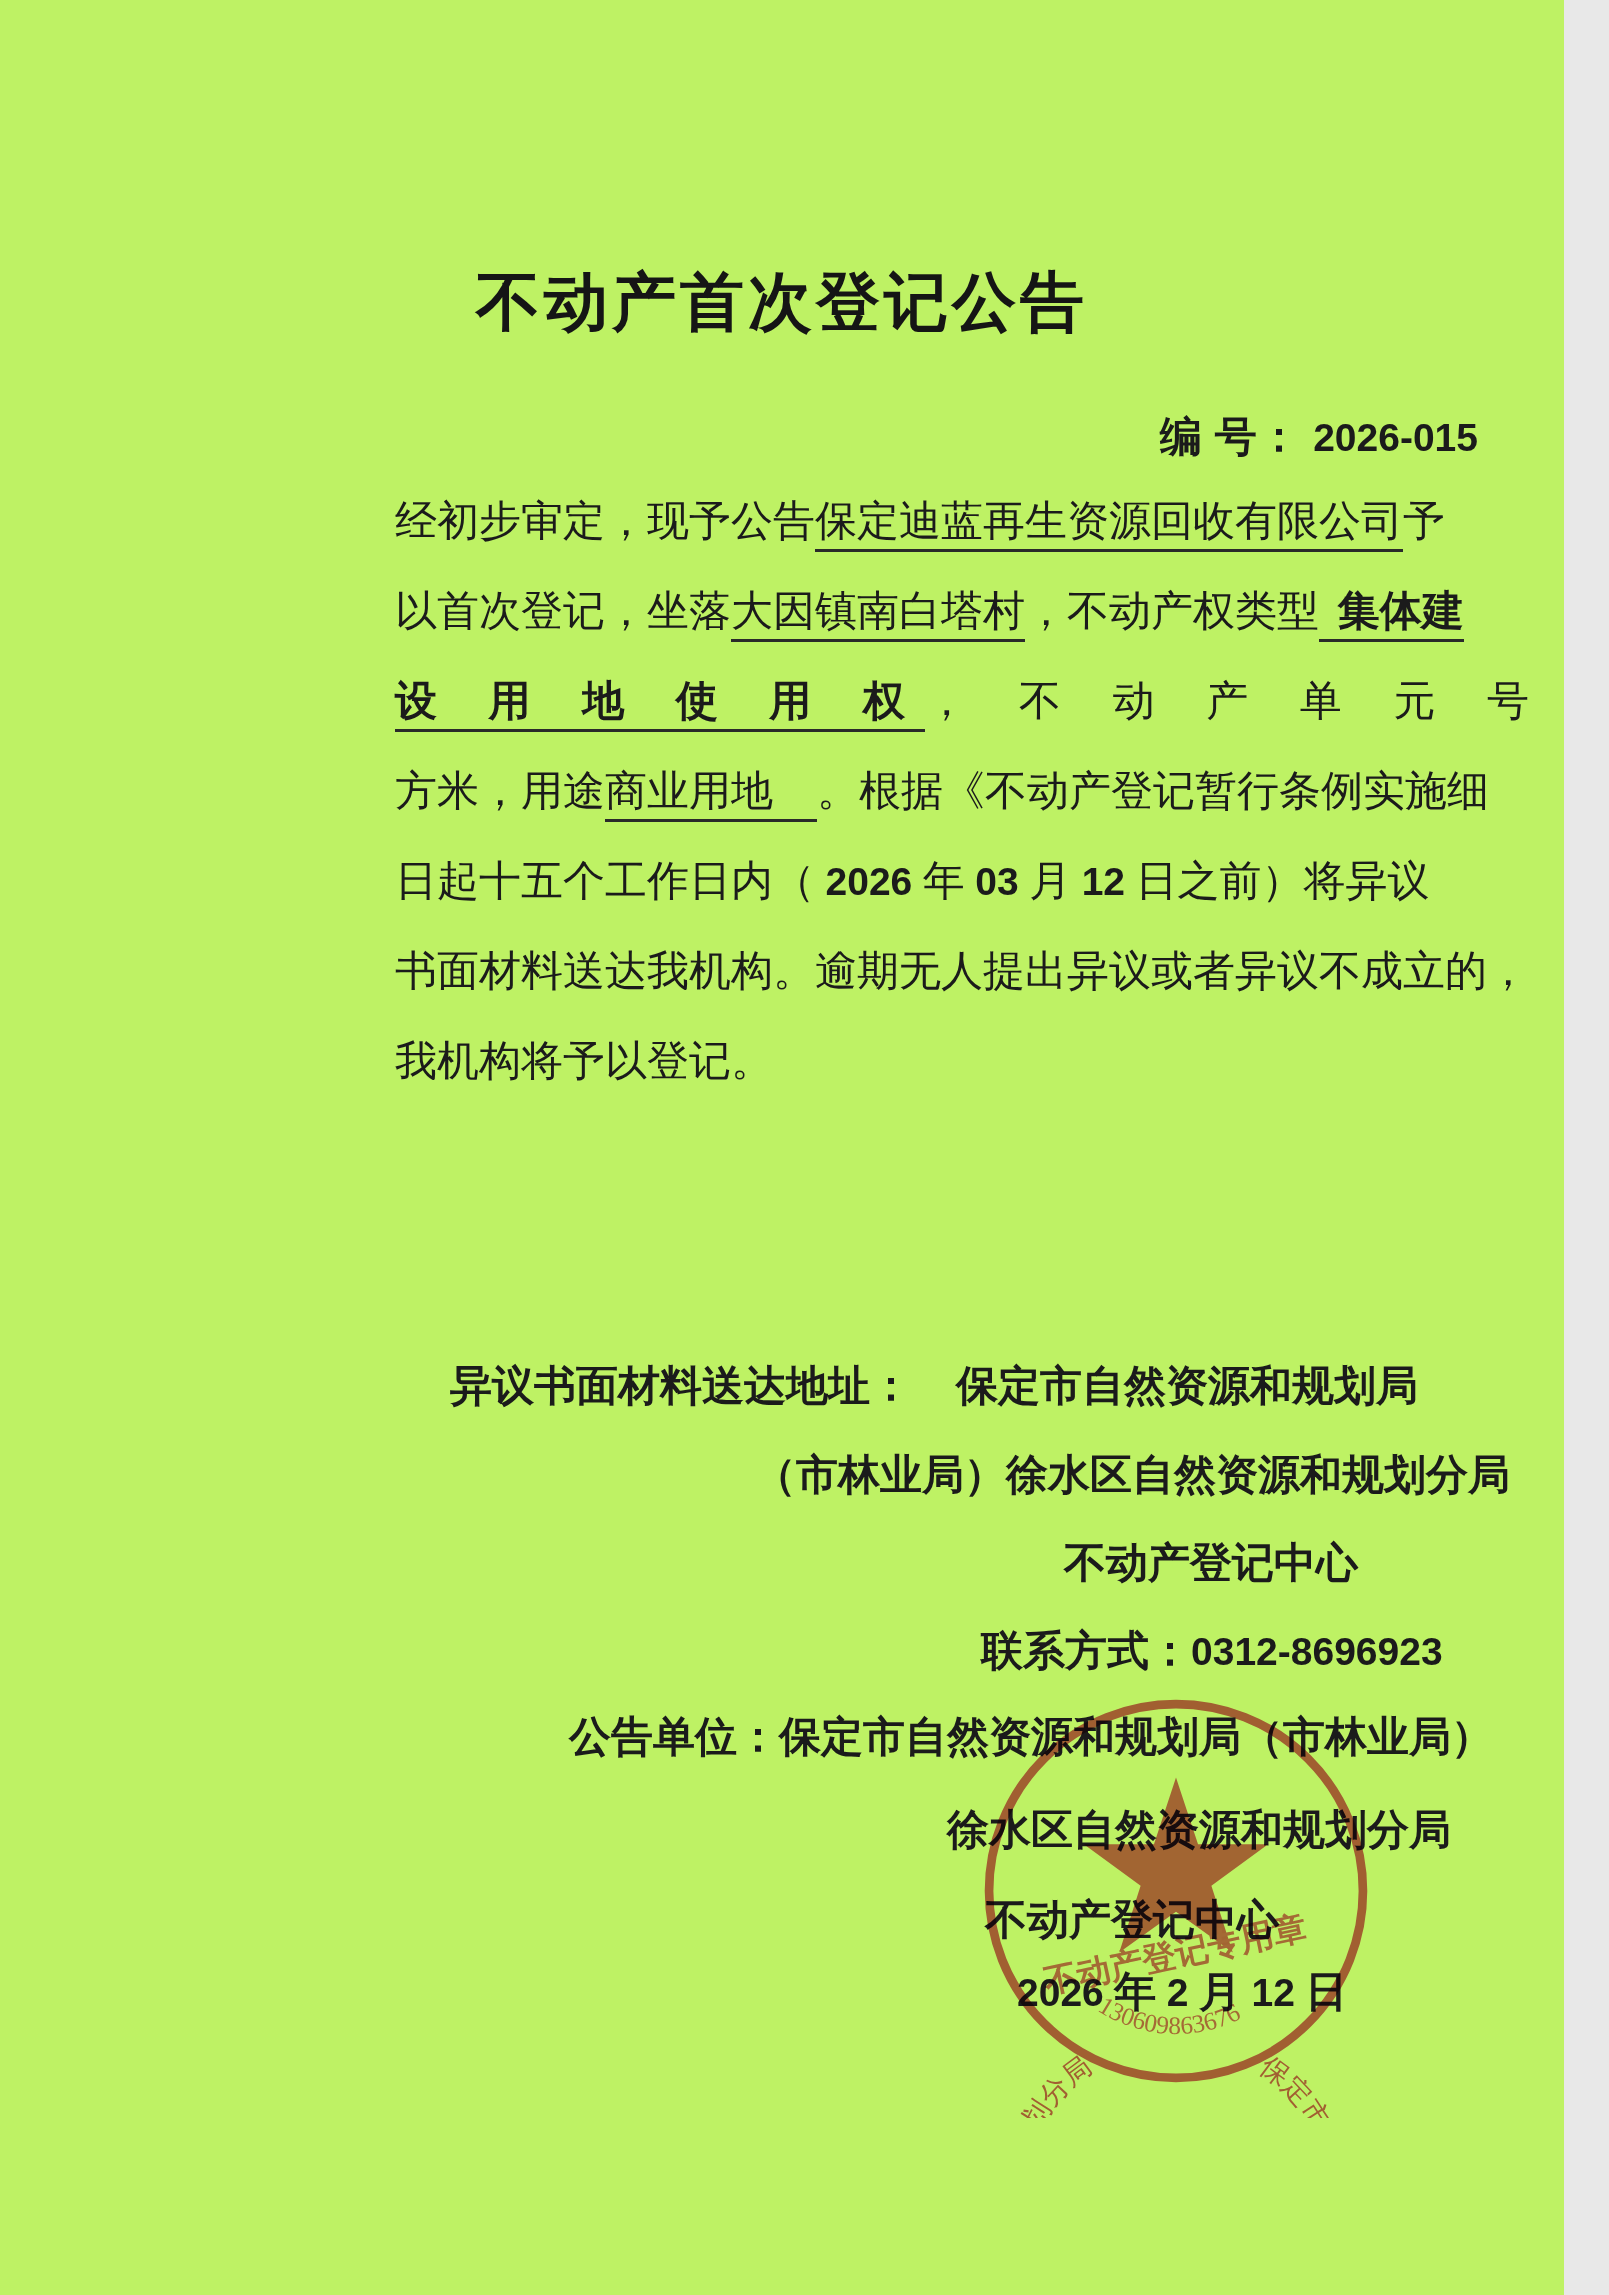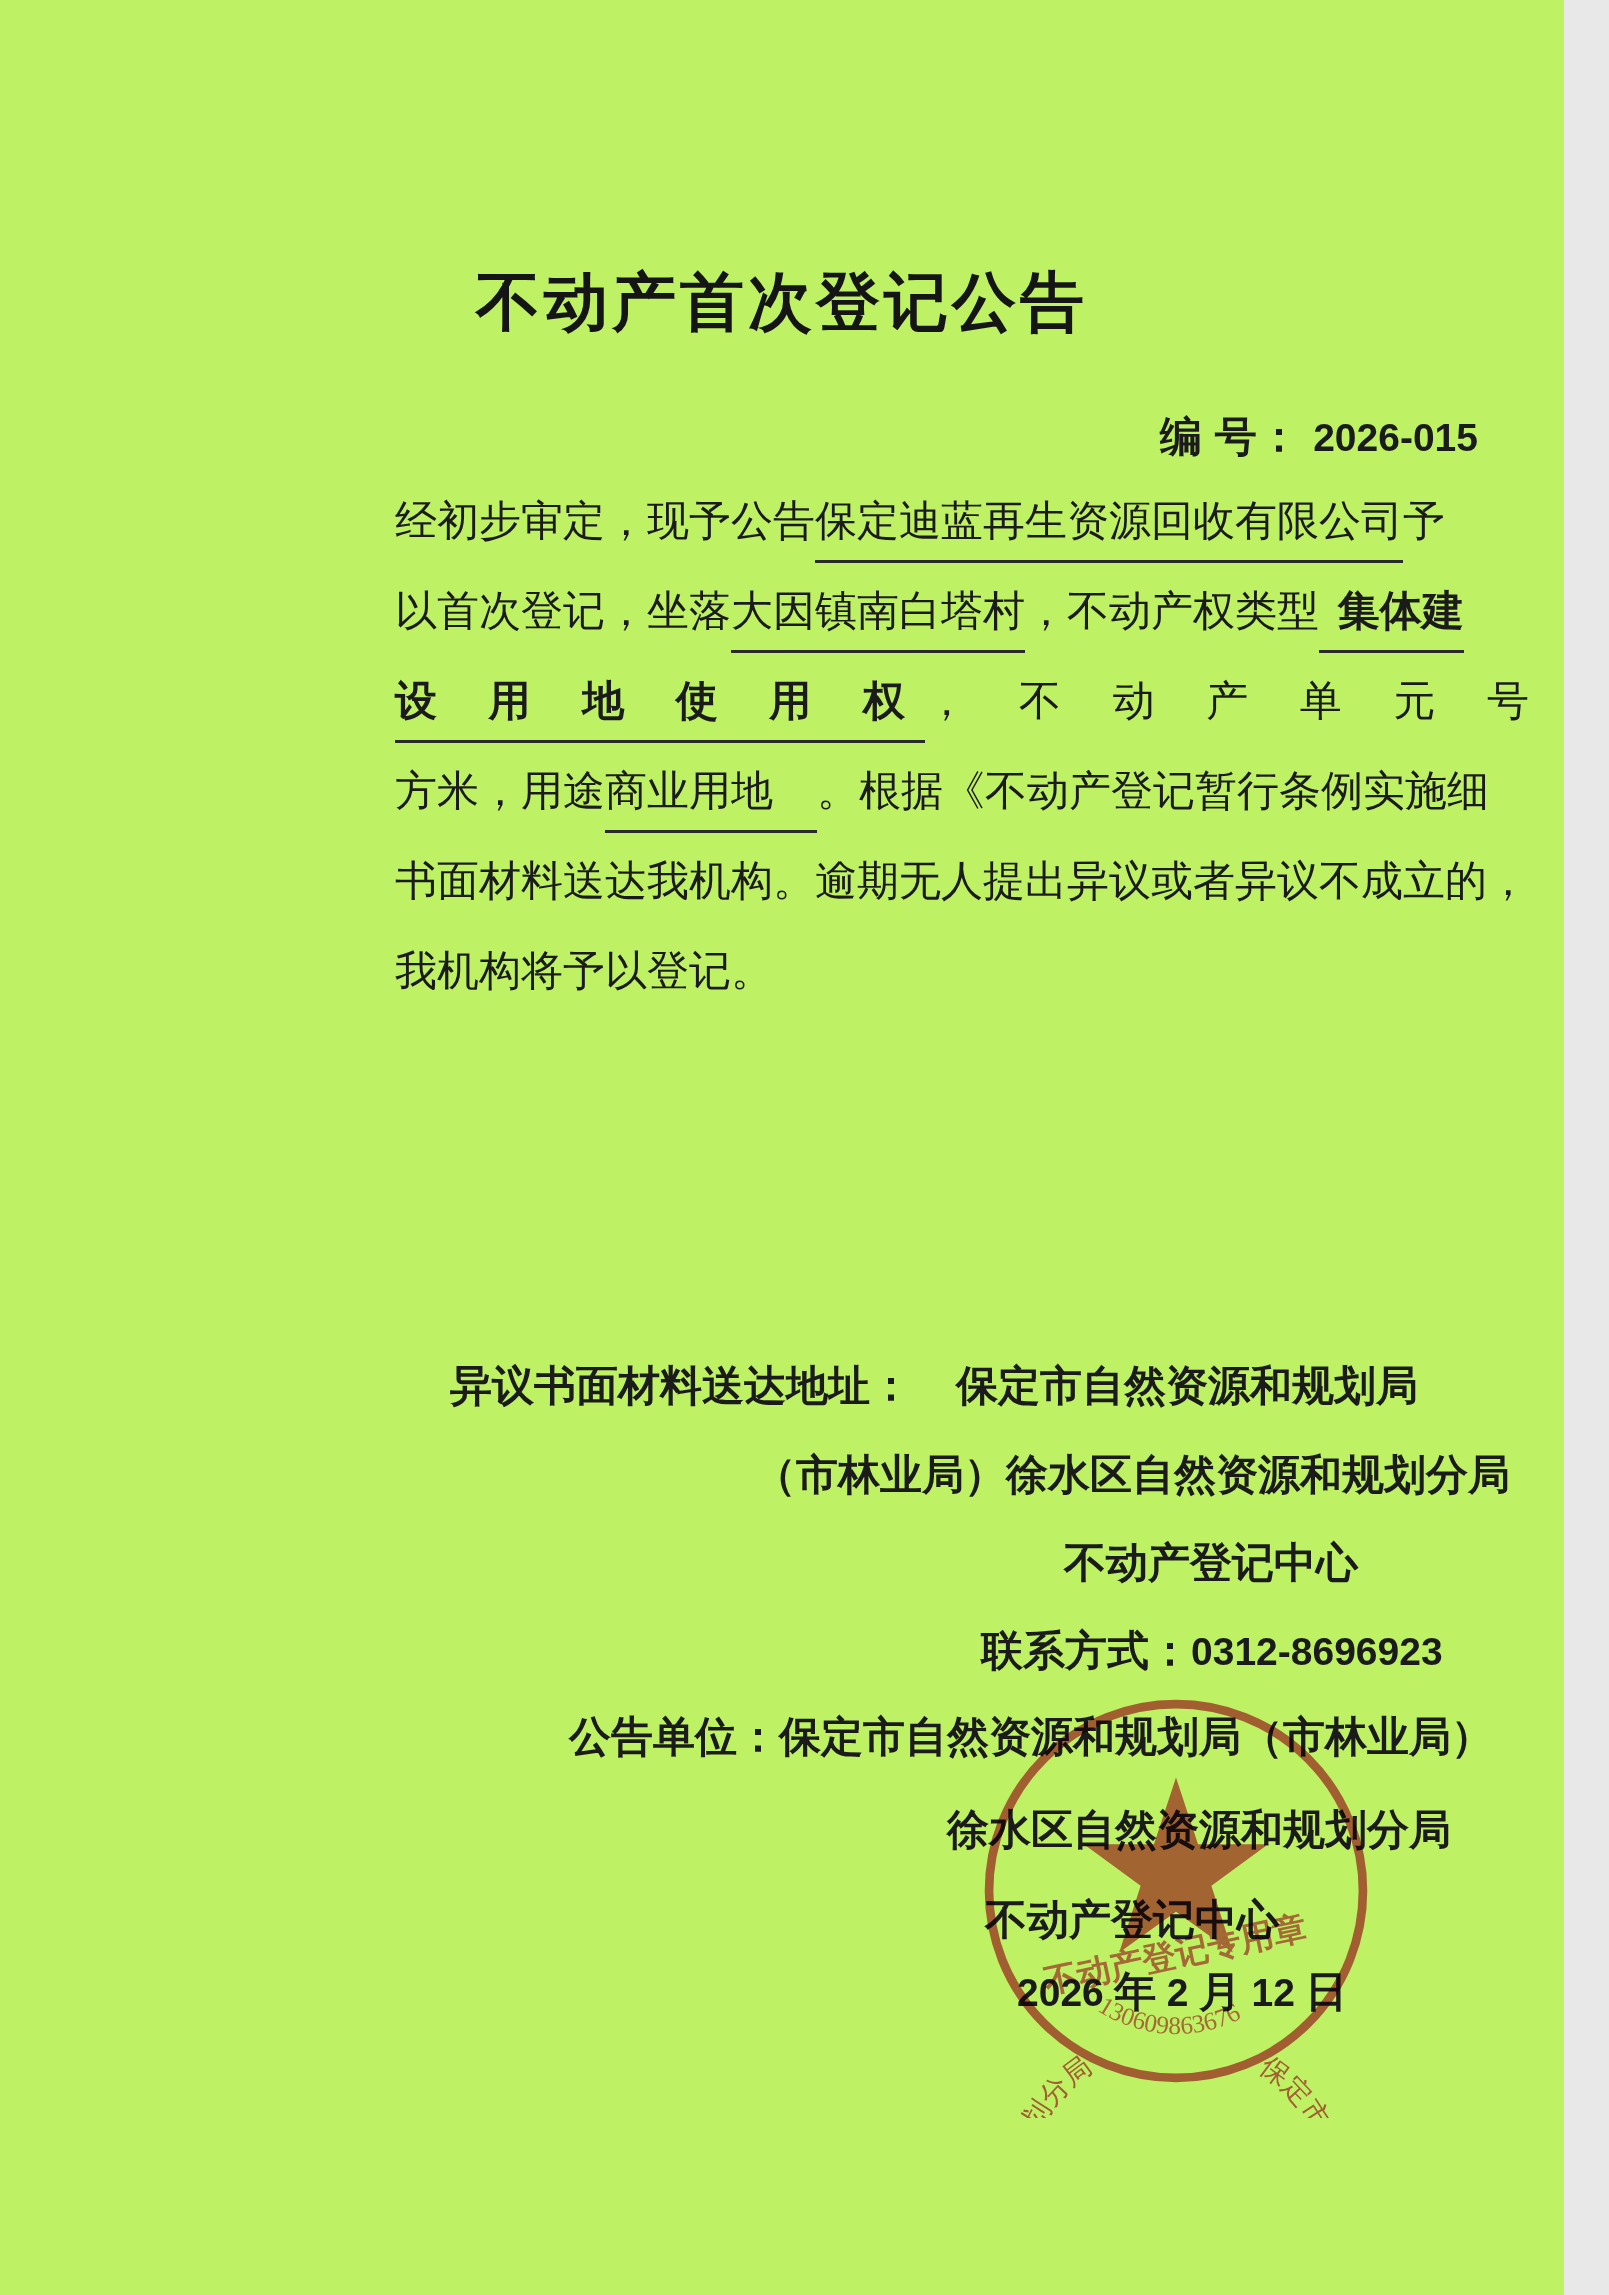--- a/index.html
+++ b/index.html
@@ -22,21 +22,21 @@
     font-size:42px;font-weight:700;letter-spacing:1.3px;
     white-space:nowrap;
   }
   .doc-no .num{font-family:"Liberation Sans",sans-serif;font-size:39px;letter-spacing:0;}
   .body-block{
     position:absolute;left:395px;top:476px;width:1134px;
     font-size:42px;
   }
   .bline{height:90px;line-height:90px;white-space:nowrap;}
   .bline.justify{white-space:normal;text-align:justify;text-align-last:justify;}
-  .u{border-bottom:3.3px solid #2a2a2a;padding-bottom:16px;}
+  .u{border-bottom:3.3px solid #2a2a2a;padding-bottom:5px;}
   .bold{font-weight:700;}
   .mono-num{
     font-family:"Liberation Sans",sans-serif;
     font-weight:700;font-size:39px;letter-spacing:-0.7px;
   }
   .sp-l{padding-left:18.7px;}
   .sp-r{padding-right:44px;}
   .addr1{position:absolute;left:450px;top:1341px;height:90px;line-height:90px;font-size:42px;font-weight:700;white-space:nowrap;}
   .addr1 .gap{display:inline-block;width:44px;}
   .addr2{position:absolute;left:754px;top:1430px;height:90px;line-height:90px;font-size:42px;font-weight:700;white-space:nowrap;}
@@ -73,20 +73,23 @@
     <div class="bline">
       <span>以首次登记，坐落</span><span class="u">大因镇南白塔村</span><span>，不动产权类型</span><span class="u bold sp-l">集体建</span>
     </div>
     <div class="bline justify">
       <span class="u bold">设 用 地 使 用 权</span><span>， 不 动 产 单 元 号</span>
     </div>
     <div class="bline">
       <span>方米，用途</span><span class="u sp-r">商业用地</span><span>。根据《不动产登记暂行条例实施细</span>
     </div>
     <div class="bline">
+      <span>日起十五个工作日内（ </span><span class="num-sans">2026</span><span> 年 </span><span class="num-sans">03</span><span> 月 </span><span class="num-sans">12</span><span> 日之前）将异议</span>
+    </div>
+    <div class="bline">
       <span>书面材料送达我机构。逾期无人提出异议或者异议不成立的，</span>
     </div>
     <div class="bline">
       <span>我机构将予以登记。</span>
     </div>
   </div>
 
   <div class="addr1">
     <span>异议书面材料送达地址：</span><span class="gap"></span><span>保定市自然资源和规划局</span>
   </div>

